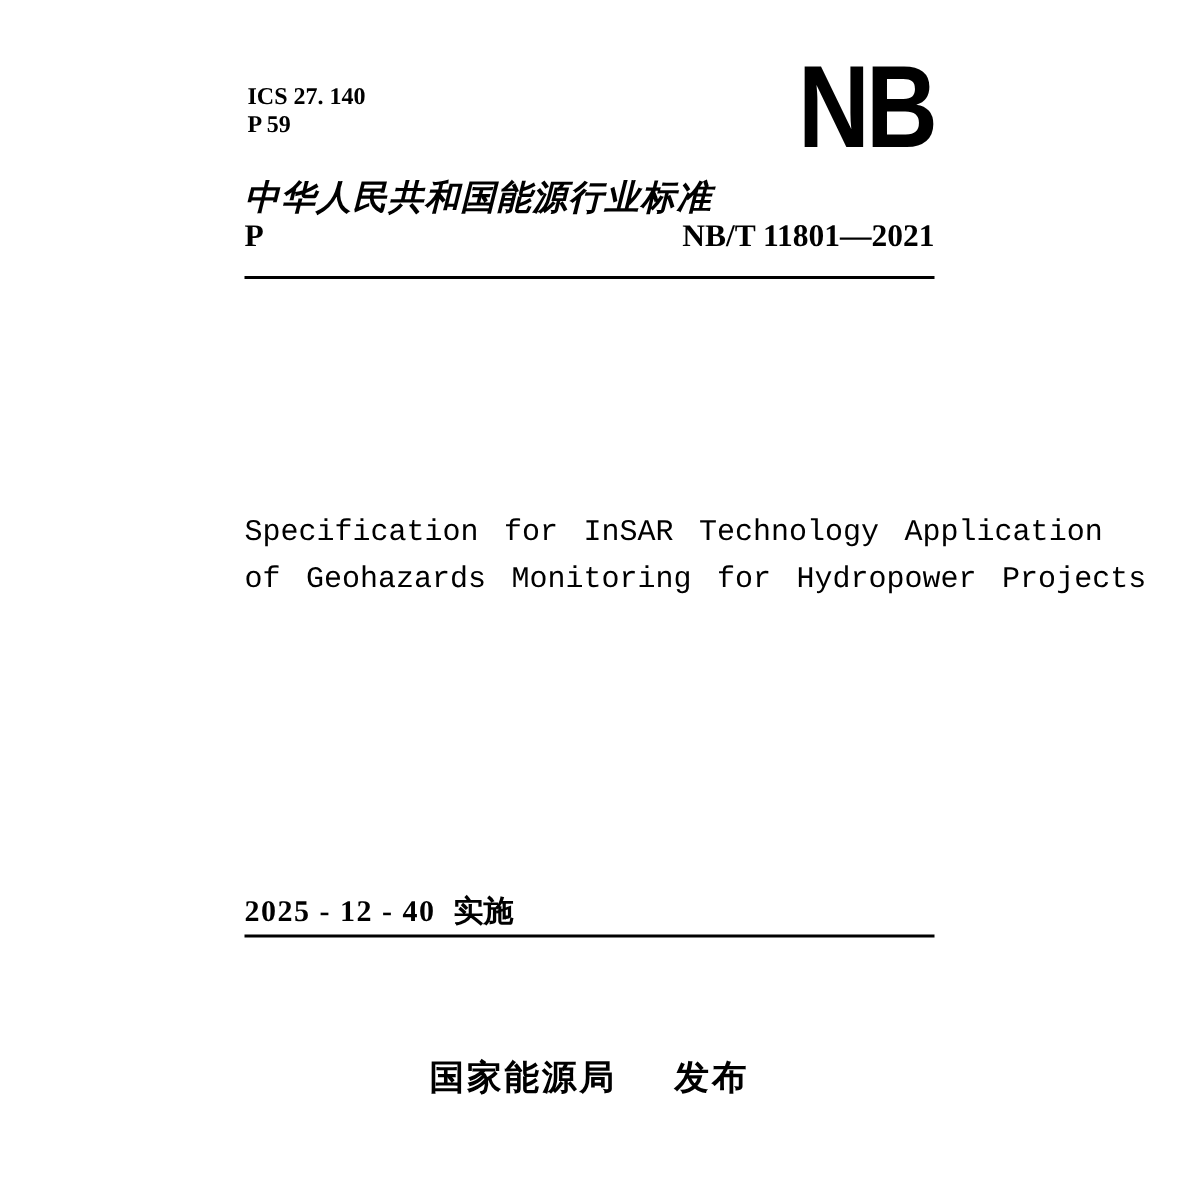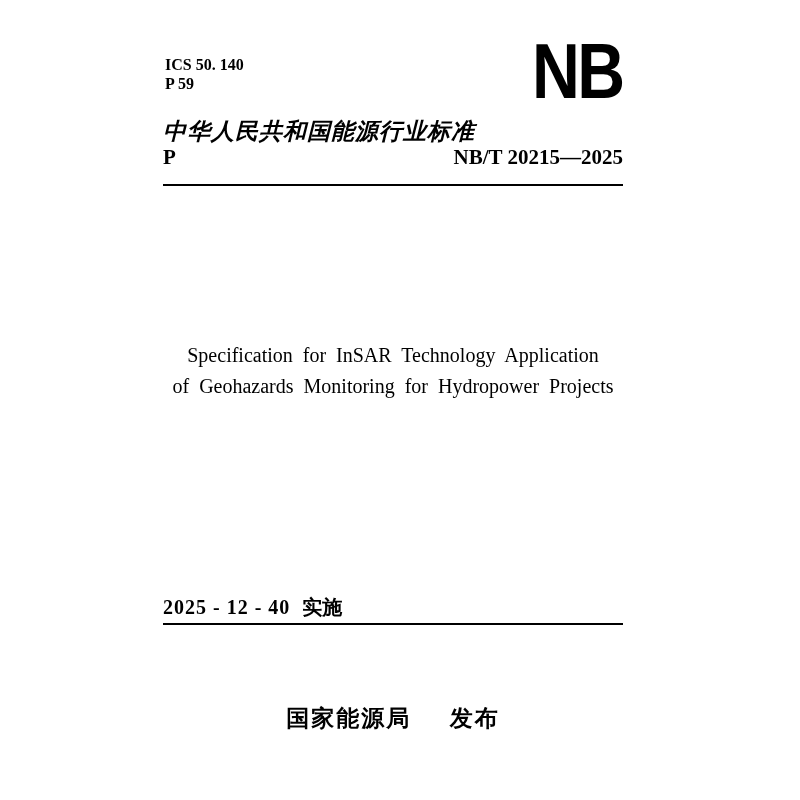--- a/index.html
+++ b/index.html
@@ -83,21 +83,21 @@
     white-space: nowrap;
   }
   .title-en {
     position: absolute;
     top: 340px;
     width: 100%;
     text-align: center;
     font-size: 20px;
     line-height: 31px;
     word-spacing: 5px;
-    font-family: Liberation Serif, serif;
+    font-family: Liberation Mono, monospace;
     white-space: nowrap;
   }
   .dates-row {
     position: absolute;
     top: 594px;
     width: 100%;
     display: flex;
     justify-content: space-between;
     align-items: baseline;
     font-size: 20px;
@@ -125,31 +125,31 @@
   }
   .footer-gap { display: inline-block; margin-left: 30px; }
 </style>
 </head>
 <body>
 
 <div class="page">
   <div class="content">
 
     <div class="ics-block">
-      <div>ICS 50. 140</div>
+      <div>ICS 27. 140</div>
       <div>P 59</div>
     </div>
 
     <div class="nb-logo">NB</div>
 
     <div class="std-heading">中华人民共和国能源行业标准</div>
 
     <div class="class-row">
       <span>P</span>
-      <span>NB/T 20215—2025</span>
+      <span>NB/T 11801—2021</span>
     </div>
 
     <div class="rule rule-top"></div>
 
     <div class="title-zh">
     </div>
 
     <div class="title-en">
       <div>Specification for InSAR Technology Application</div>
       <div>of Geohazards Monitoring for Hydropower Projects</div>

